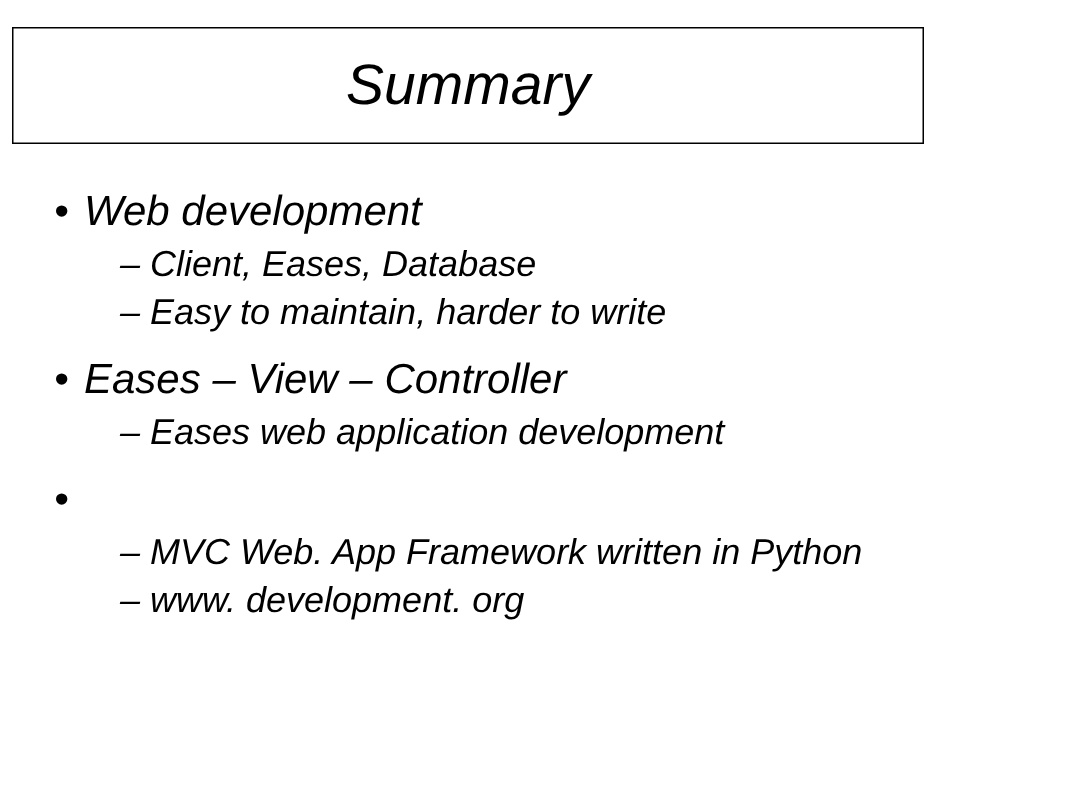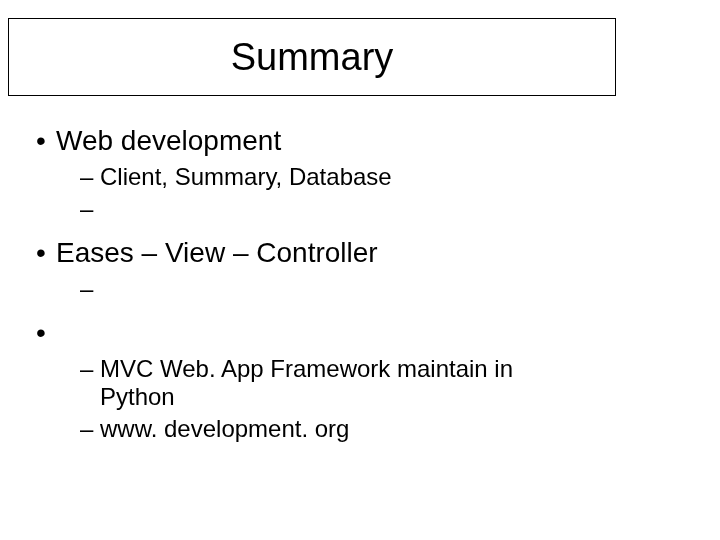--- a/index.html
+++ b/index.html
@@ -6,20 +6,21 @@
     html, body { width: 720px; height: 540px; overflow: hidden; }
     body {
       font-family: Arial, Helvetica, sans-serif;
       background: #ffffff;
     }
     .slide {
       width: 624px;
       height: 540px;
       position: relative;
       background: #ffffff;
+      font-style: italic;
     }
     .title-box {
       position: absolute;
       top: 18px;
       left: 8px;
       right: 8px;
       height: 78px;
       border: 1px solid #000;
       display: flex;
       align-items: center;
@@ -76,44 +77,46 @@
   </div>
   <div class="content">
 
     <div class="bullet-l1">
       <span class="dot">•</span>
       <span>Web development</span>
     </div>
     <div class="sub-group">
       <div class="bullet-l2">
         <span class="dash">–</span>
-        <span>Client, Summary, Database</span>
+        <span>Client, Eases, Database</span>
       </div>
       <div class="bullet-l2">
         <span class="dash">–</span>
+        <span>Easy to maintain, harder to write</span>
       </div>
     </div>
 
     <div class="bullet-l1">
       <span class="dot">•</span>
       <span>Eases – View – Controller</span>
     </div>
     <div class="sub-group">
       <div class="bullet-l2">
         <span class="dash">–</span>
+        <span>Eases web application development</span>
       </div>
     </div>
 
     <div class="bullet-l1">
       <span class="dot">•</span>
     </div>
     <div class="sub-group">
       <div class="bullet-l2">
         <span class="dash">–</span>
-        <span>MVC Web. App Framework maintain in Python</span>
+        <span>MVC Web. App Framework written in Python</span>
       </div>
       <div class="bullet-l2">
         <span class="dash">–</span>
         <span>www. development. org</span>
       </div>
     </div>
 
   </div>
 </div>
 

